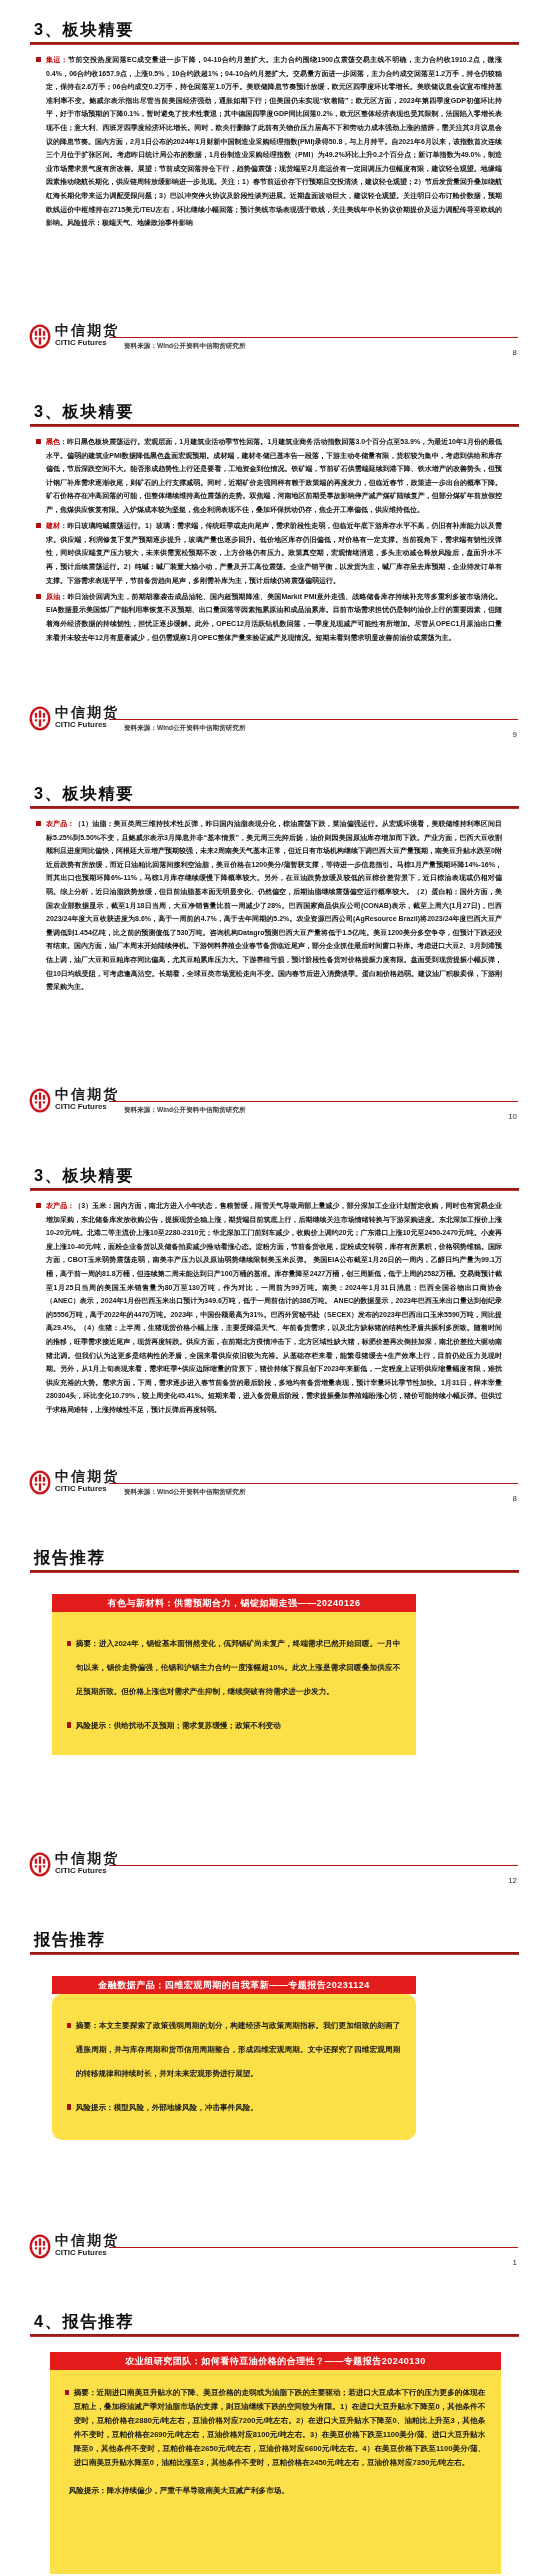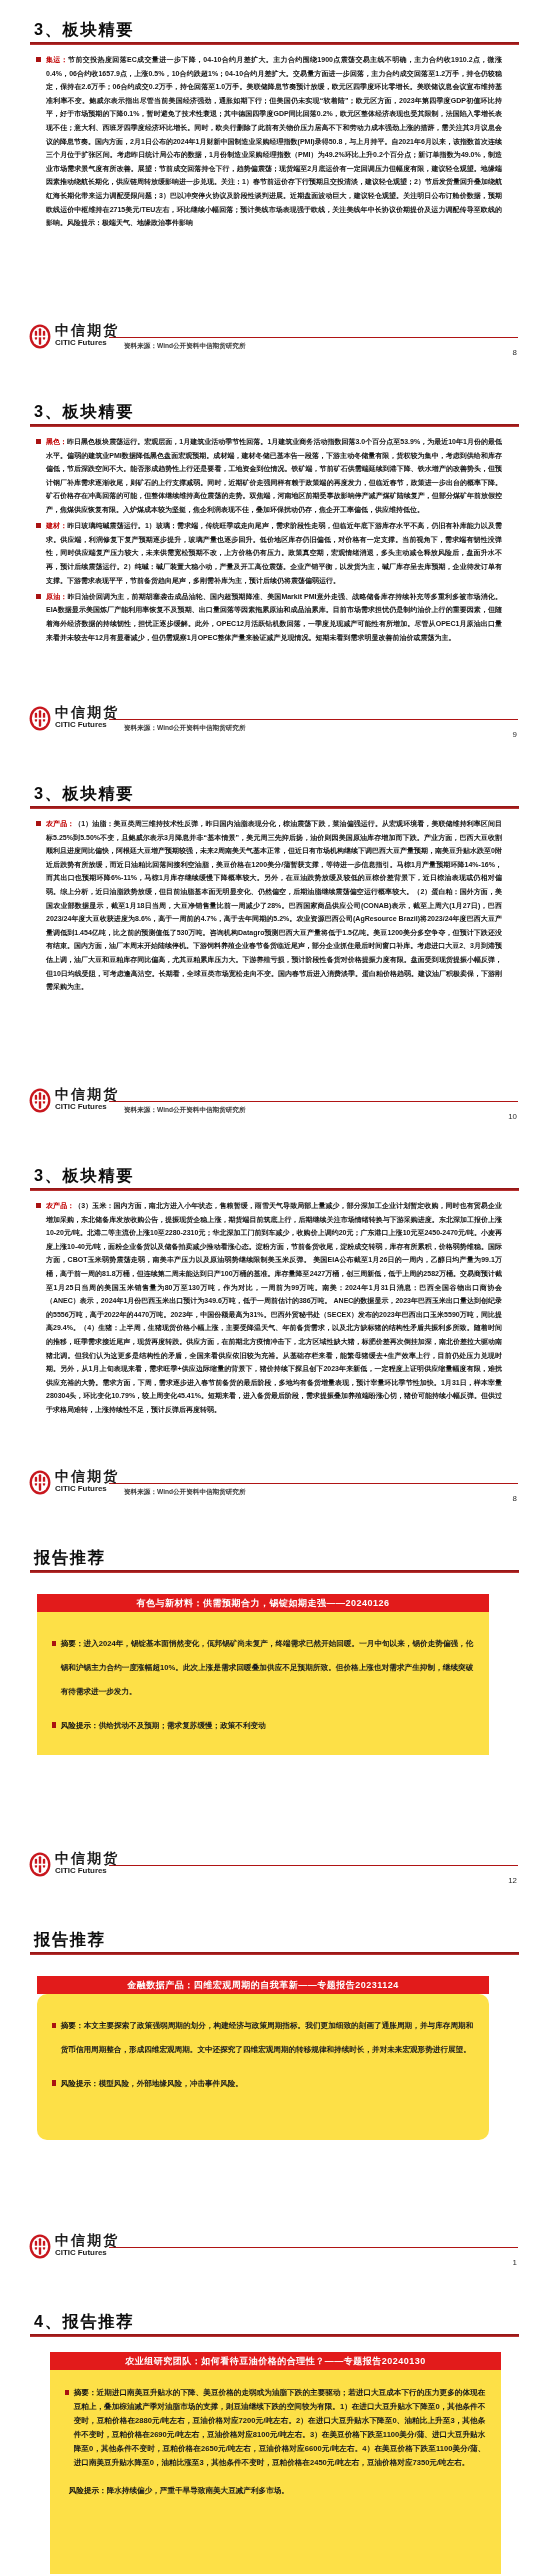--- a/index.html
+++ b/index.html
@@ -9,21 +9,21 @@
   .page-title{position:absolute;left:34px;top:5.2px;font-size:16.3px;font-weight:bold;color:#0d0d0d;letter-spacing:1.6px;}
   .title-rule{position:absolute;left:30px;top:28px;width:489px;height:2.6px;
     background:linear-gradient(to bottom,#8f1616 0%,#a51c1c 60%,#c4413d 100%);}
   .content{position:absolute;left:36px;top:39px;width:466px;}
   .bullet-para{position:relative;padding-left:10px;font-size:7px;line-height:13.6px;
     text-align:justify;font-weight:600;color:#171717;margin:0 0 2.6px 0;}
   .bullet-para .sq{position:absolute;left:0;top:4.2px;width:4.7px;height:4.7px;background:#a91212;}
   .lbl{color:#c00000;font-weight:bold;}
   .bullet-para b{color:#111;font-weight:bold;}
   
-  .card{position:absolute;left:37px;width:452px;}
+  .card{position:absolute;left:52px;width:364px;}
   .pg5 .card,.pg6 .card{top:52px;}
   .pg7 .card{top:46px;left:50px;width:451px;border-radius:30px;}
   .card-banner{height:18px;line-height:18px;background:#e21b1b;color:#ffffff;
     font-size:9px;font-weight:bold;text-align:center;letter-spacing:0.5px;}
   .card-body{background:#fde047;box-sizing:border-box;padding:12.6px 15.7px 0 14.7px;}
   .pg5 .card-body{height:143px;}
   .pg6 .card-body{height:146px;border-radius:10px;}
   .pg7 .card-body{height:204px;padding-top:8.4px;}
   .card-sec{position:relative;padding-left:9px;font-size:7.6px;font-weight:600;
     text-align:justify;color:#1a1a1a;}

